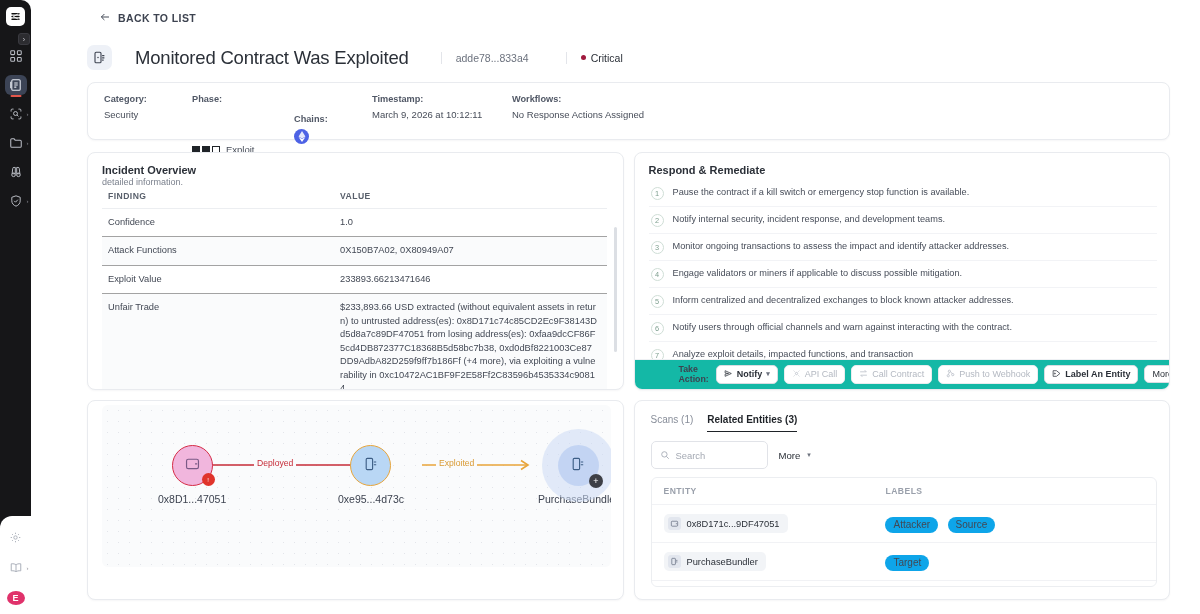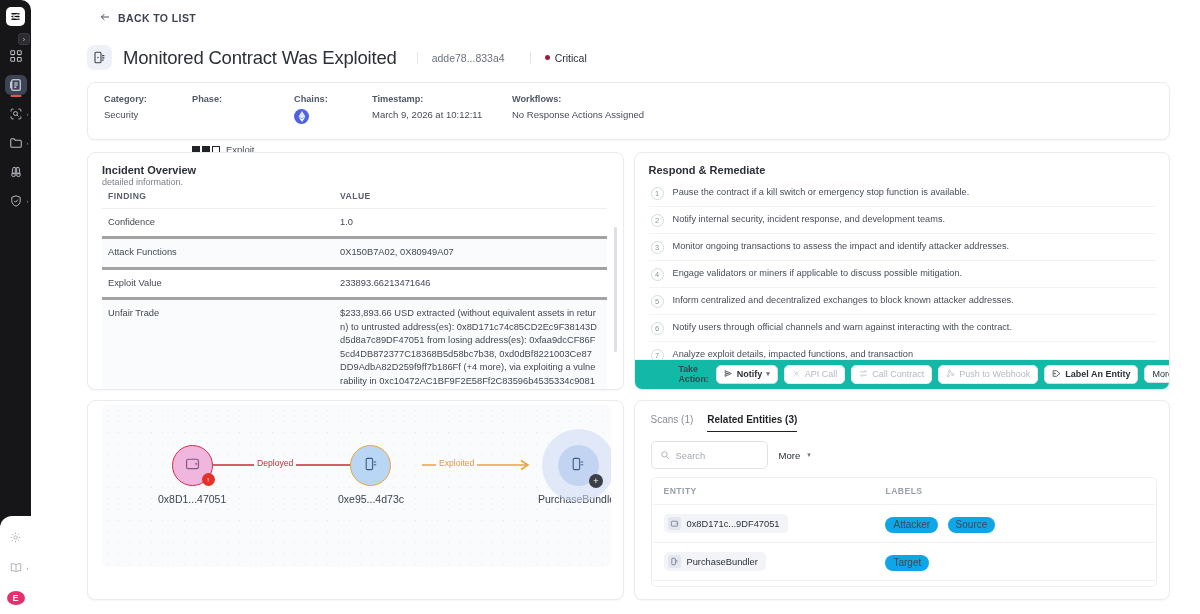--- a/index.html
+++ b/index.html
@@ -66,21 +66,21 @@
   
   .main { flex: 1; height: 614px; background:#fff; display:flex; flex-direction:column; overflow:hidden; }
 
   .back-bar { padding: 11px 0 0 68px; display: flex; align-items: center; gap: 7px; }
   .back-link {
     display: inline-flex; align-items: center; gap: 7px;
     font-size: 10.5px; font-weight: 600; letter-spacing: .4px;
     color: #3d4350; cursor: pointer;
   }
 
-  .title-row { display: flex; align-items: center; gap: 11px; padding: 20px 0 0 56px; }
+  .title-row { display: flex; align-items: center; gap: 23px; padding: 20px 0 0 56px; }
   .title-icon {
     width: 25px; height: 25px; border-radius: 7px; background: #eef1f7;
     display: flex; align-items: center; justify-content: center;
   }
   .page-title { font-size: 18.5px; font-weight: 400; color: #2b3038; letter-spacing: -.2px; }
   .hash-chip {
     margin-left: 9px; padding-left: 14px; border-left: 1px solid #e3e5ea;
     font-size: 10.5px; color: #6c727e;
   }
   .sev {
@@ -97,21 +97,21 @@
   }
   .meta-card {
     margin: 12px 30px 0 56px; height: 58px;
     display: flex; align-items: flex-start; padding: 11px 20px 0 16px; gap: 0;
   }
   .meta-block { display: flex; flex-direction: column; gap: 5px; }
   .meta-label { font-size: 9.2px; font-weight: 600; color: #515866; }
   .meta-value { font-size: 9.5px; color: #474d59; }
   .mb-category { width: 88px; }
   .mb-phase { width: 102px; gap: 40px; }
-  .mb-chains { width: 78px; }
+  .mb-chains { width: 78px; margin-top: 20px; }
   .mb-time { width: 140px; }
   .mb-flows { width: auto; }
   .phase-val { display: flex; align-items: center; gap: 6px; }
   .pips { display: flex; gap: 2px; }
   .pip { width: 8px; height: 8px; border: 1.2px solid #1f2328; }
   .pip.on { background: #1f2328; }
   .chain-icon {
     width: 15px; height: 15px; border-radius: 50%;
     background: #4d62e5; display:flex; align-items:center; justify-content:center;
   }
@@ -127,21 +127,21 @@
   .ov-panel { height: 238px; }
   .ov-sub { font-size: 9px; color: #7b818d; padding: 0 14px; height: 10px; overflow: hidden; margin-top:-3px; }
   .ov-scroll { position: relative; padding: 0 16px 0 14px; }
   .ov-table { width: 100%; border-collapse: collapse; table-layout: fixed; }
   .ov-table th {
     text-align: left; font-size: 8.6px; font-weight: 700; letter-spacing: .45px;
     color: #585f6b; padding: 4px 0 7px 6px; border-bottom: 1px solid #eceef1;
   }
   .ov-table td {
     font-size: 9.3px; color: #424854; padding: 7px 8px 7px 6px;
-    border-bottom: 3px solid #a3a3a3; vertical-align: top; line-height: 1.45;
+    border-bottom: 1px solid #a3a3a3; vertical-align: top; line-height: 1.45;
     word-break: break-all;
   }
   .ov-table tr:nth-child(even) td { background: #fafbfc; }
   .ov-col-f { width: 46%; }
   .ov-scrollbar {
     position: absolute; right: 6px; top: 40px; width: 3px; height: 125px;
     background: #dcdfe4; border-radius: 2px;
   }
 
   

